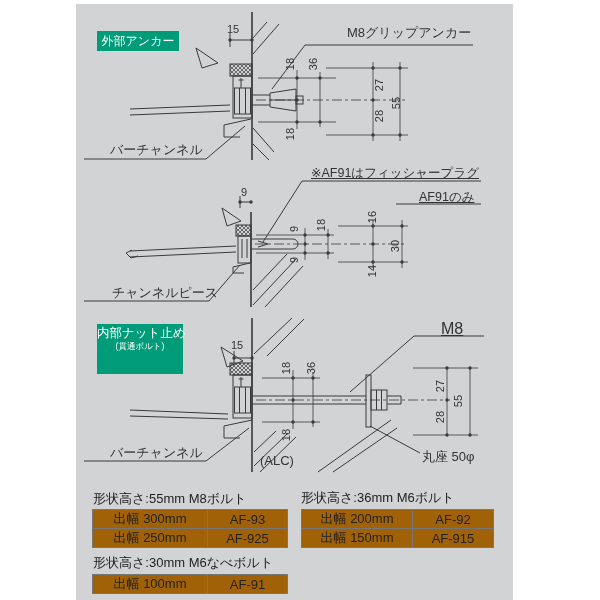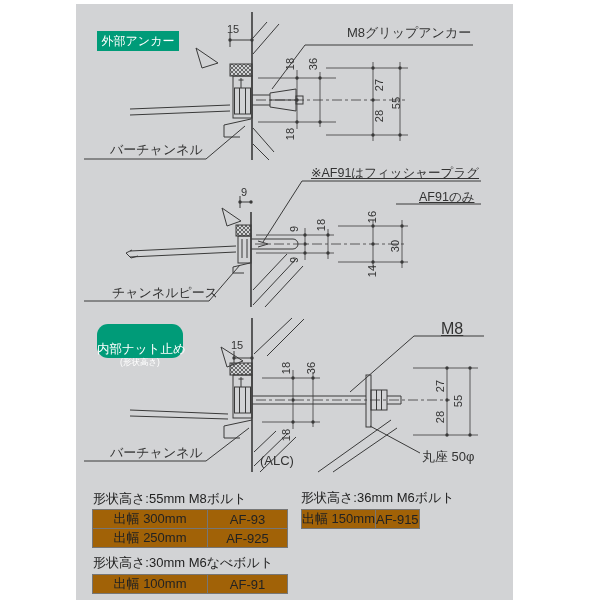--- a/index.html
+++ b/index.html
@@ -3,21 +3,21 @@
 <meta charset="utf-8">
 <style>
   html,body{margin:0;padding:0;}
   .page{position:relative;width:600px;height:600px;background:#ffffff;overflow:hidden;
         font-family:"Liberation Sans","DejaVu Sans",sans-serif;color:#333;}
   .panel{position:absolute;left:76px;top:4px;width:437px;height:596px;background:#d2d3d5;}
   svg.linework{position:absolute;left:0;top:0;}
   .abs{position:absolute;white-space:nowrap;}
   .tag{background:#009b78;color:#fff;text-align:center;}
   .tag1{left:97px;top:31px;width:82px;height:20px;font-size:12px;line-height:20px;}
-  .tag3{left:97px;top:324px;width:86px;height:34px;padding-top:18px;box-sizing:border-box;border-radius:11px;}
+  .tag3{left:97px;top:324px;width:86px;height:50px;padding-top:2px;box-sizing:border-box;}
   .tag3 .l1{font-size:12.5px;line-height:15px;}
   .tag3 .l2{font-size:8.5px;line-height:11px;}
   .lbl{font-size:13px;color:#333;}
   .note{font-size:12.5px;color:#333;text-decoration:underline;}
   .dim{font-size:11px;color:#333;transform:translate(-50%,-50%);}
   .dim.rot{transform:translate(-50%,-50%) rotate(-90deg);}
   .ttl{font-size:13px;color:#222;}
   table.spec{position:absolute;border-collapse:collapse;}
   table.spec td{border:1px solid #767676;background:#a16207;font-size:13px;color:#222;
                 text-align:center;height:18px;padding:0;}
@@ -147,21 +147,21 @@
       </g>
       <path d="M414 336 H484 M414 336 L350 392"></path>
       <path d="M84 461 H206 M206 461 L249 428"></path>
       <path d="M420 453 L370 426"></path>
     </g>
   </svg>
 
   <div class="abs tag tag1">外部アンカー</div>
   <div class="abs tag tag3">
     <div class="l1">内部ナット止め</div>
-    <div class="l2">(形状高さ)</div>
+    <div class="l2">(貫通ボルト)</div>
   </div>
 
   <div class="abs lbl" style="left:347px;top:24px;">M8グリップアンカー</div>
   <div class="abs lbl" style="left:110px;top:141px;">バーチャンネル</div>
   <span class="abs dim" style="left:233px;top:29px;">15</span>
   <span class="abs dim rot" style="left:290px;top:64px;">18</span>
   <span class="abs dim rot" style="left:313px;top:64px;">36</span>
   <span class="abs dim rot" style="left:290px;top:134px;">18</span>
   <span class="abs dim rot" style="left:379px;top:85px;">27</span>
   <span class="abs dim rot" style="left:379px;top:116px;">28</span>
@@ -200,20 +200,24 @@
     <tr>
       <td>出幅 250mm</td>
       <td>AF-925</td>
     </tr>
   </tbody>
     </table>
 
   <div class="abs ttl" style="left:301px;top:489px;">形状高さ:36mm M6ボルト</div>
   <table class="spec" style="left:301px;top:509px;">
     <tbody>
+        <tr>
+      <td style="width:110px;">出幅 200mm</td>
+      <td style="width:80px;">AF-92</td>
+    </tr>
     <tr>
       <td>出幅 150mm</td>
       <td>AF-915</td>
     </tr>
   </tbody>
     </table>
 
   <div class="abs ttl" style="left:93px;top:554px;">形状高さ:30mm M6なべボルト</div>
   <table class="spec" style="left:92px;top:574px;">
     <tbody>

